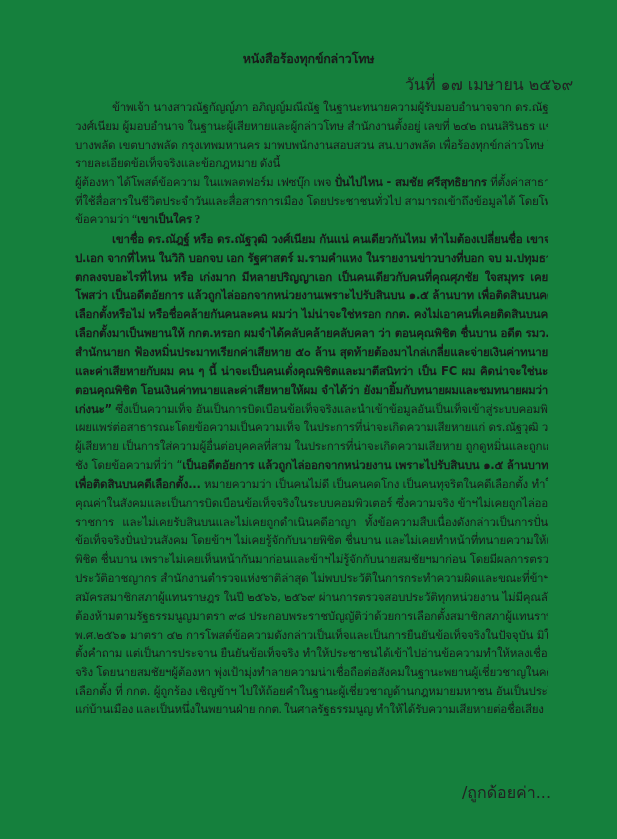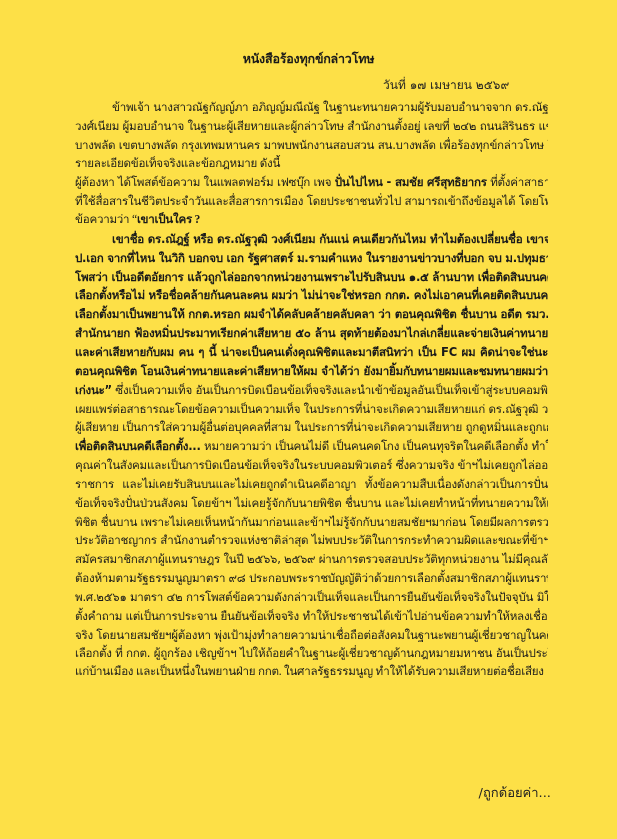--- a/index.html
+++ b/index.html
@@ -1,54 +1,56 @@
 <!DOCTYPE html>
 <html><head>
   <meta charset="utf-8">
   <style>
     html, body { margin: 0; padding: 0; background: #ffffff; }
     body { width: 617px; height: 839px; position: relative; overflow: hidden;
            font-family: "DejaVu Sans", "Liberation Sans", sans-serif; color: #1a1a1a; }
-    .page { position: absolute; left: 0; top: 0; width: 617px; height: 839px; background: #fde047; }
+    .page { position: absolute; left: 0; top: 0; width: 617px; height: 839px; background: #15803d; }
     .title { position: absolute; left: 0; width: 617px; top: 50px; text-align: center;
              font-size: 12.5px; font-weight: bold; line-height: 18px; letter-spacing: -0.2px; }
-    .date { position: absolute; left: 383px; top: 76px; font-size: 12px; line-height: 18px; color: #222; }
+    .date { position: absolute; left: 405px; top: 76px; font-size: 16px; line-height: 18px; color: #222; }
     .body { position: absolute; left: 75px; top: 98px; width: 473px; }
     .line { height: 18.85px; line-height: 18.85px; font-size: 11.6px; white-space: nowrap;
             text-align: justify; text-align-last: justify; overflow: hidden; letter-spacing: -0.25px; }
     .line.indent { padding-left: 37px; }
     .line.last { text-align-last: left; font-family: Liberation Serif, serif; }
     .b { font-weight: bold; }
-    .footer { position: absolute; right: 66px; top: 784px; font-size: 13px; line-height: 18px; color: #222; }
+    .footer { position: absolute; right: 66px; top: 784px; font-size: 16px; line-height: 18px; color: #222; }
   </style>
 </head>
 <body>
 
 <div class="page">
   <div class="title">หนังสือร้องทุกข์กล่าวโทษ</div>
   <div class="date">วันที่ ๑๗ เมษายน ๒๕๖๙</div>
   <div class="body" id="doc-body">
       <div class="line indent"><span>ข้าพเจ้า นางสาวณัฐกัญญ์ภา อภิญญ์มณีณัฐ ในฐานะทนายความผู้รับมอบอำนาจจาก ดร.ณัฐวุฒิ</span></div>
       <div class="line"><span>วงศ์เนียม ผู้มอบอำนาจ ในฐานะผู้เสียหายและผู้กล่าวโทษ สำนักงานตั้งอยู่ เลขที่ ๒๔๒ ถนนสิรินธร แขวง</span></div>
       <div class="line"><span>บางพลัด เขตบางพลัด กรุงเทพมหานคร มาพบพนักงานสอบสวน สน.บางพลัด เพื่อร้องทุกข์กล่าวโทษ โดยมี</span></div>
       <div class="line last"><span>รายละเอียดข้อเท็จจริงและข้อกฎหมาย ดังนี้</span></div>
       <div class="line"><span>ผู้ต้องหา ได้โพสต์ข้อความ ในแพลตฟอร์ม เฟซบุ๊ก เพจ </span><span class="b">ปั่นไปไหน - สมชัย ศรีสุทธิยากร</span><span> ที่ตั้งค่าสาธารณะ</span></div>
       <div class="line"><span>ที่ใช้สื่อสารในชีวิตประจำวันและสื่อสารการเมือง โดยประชาชนทั่วไป สามารถเข้าถึงข้อมูลได้ โดยโพสต์ระบุ</span></div>
       <div class="line last"><span>ข้อความว่า “</span><span class="b">เขาเป็นใคร ?</span></div>
       <div class="line indent"><span class="b">เขาชื่อ ดร.ณัฎฐ์ หรือ ดร.ณัฐวุฒิ วงศ์เนียม กันแน่ คนเดียวกันไหม ทำไมต้องเปลี่ยนชื่อ เขาจบ</span></div>
       <div class="line"><span class="b">ป.เอก จากที่ไหน ในวิกิ บอกจบ เอก รัฐศาสตร์ ม.รามคำแหง ในรายงานข่าวบางที่บอก จบ ม.ปทุมธานี</span></div>
+      <div class="line"><span class="b">ตกลงจบอะไรที่ไหน หรือ เก่งมาก มีหลายปริญญาเอก เป็นคนเดียวกับคนที่คุณศุภชัย ใจสมุทร เคย</span></div>
       <div class="line"><span class="b">โพสว่า เป็นอดีตอัยการ แล้วถูกไล่ออกจากหน่วยงานเพราะไปรับสินบน ๑.๕ ล้านบาท เพื่อติดสินบนคดี</span></div>
       <div class="line"><span class="b">เลือกตั้งหรือไม่ หรือชื่อคล้ายกันคนละคน ผมว่า ไม่น่าจะใช่หรอก กกต. คงไม่เอาคนที่เคยติดสินบนคดี</span></div>
       <div class="line"><span class="b">เลือกตั้งมาเป็นพยานให้ กกต.หรอก ผมจำได้คลับคล้ายคลับคลา ว่า ตอนคุณพิชิต ชื่นบาน อดีต รมว.</span></div>
       <div class="line"><span class="b">สำนักนายก ฟ้องหมิ่นประมาทเรียกค่าเสียหาย ๕๐ ล้าน สุดท้ายต้องมาไกล่เกลี่ยและจ่ายเงินค่าทนาย</span></div>
       <div class="line"><span class="b">และค่าเสียหายกับผม คน ๆ นี้ น่าจะเป็นคนเดั่งคุณพิชิตและมาตีสนิทว่า เป็น FC ผม คิดน่าจะใช่นะ</span></div>
       <div class="line"><span class="b">ตอนคุณพิชิต โอนเงินค่าทนายและค่าเสียหายให้ผม จำได้ว่า ยังมายิ้มกับทนายผมและชมทนายผมว่า</span></div>
       <div class="line"><span class="b">เก่งนะ”</span><span> ซึ่งเป็นความเท็จ อันเป็นการบิดเบือนข้อเท็จจริงและนำเข้าข้อมูลอันเป็นเท็จเข้าสู่ระบบคอมพิวเตอร์</span></div>
       <div class="line"><span>เผยแพร่ต่อสาธารณะโดยข้อความเป็นความเท็จ ในประการที่น่าจะเกิดความเสียหายแก่ ดร.ณัฐวุฒิ วงศ์เนียม</span></div>
       <div class="line"><span>ผู้เสียหาย เป็นการใส่ความผู้อื่นต่อบุคคลที่สาม ในประการที่น่าจะเกิดความเสียหาย ถูกดูหมิ่นและถูกเกลียด</span></div>
+      <div class="line"><span>ชัง โดยข้อความที่ว่า  “</span><span class="b">เป็นอดีตอัยการ แล้วถูกไล่ออกจากหน่วยงาน เพราะไปรับสินบน ๑.๕ ล้านบาท</span></div>
       <div class="line"><span class="b">เพื่อติดสินบนคดีเลือกตั้ง...</span><span> หมายความว่า เป็นคนไม่ดี เป็นคนคดโกง เป็นคนทุจริตในคดีเลือกตั้ง ทำให้ลด</span></div>
       <div class="line"><span>คุณค่าในสังคมและเป็นการบิดเบือนข้อเท็จจริงในระบบคอมพิวเตอร์ ซึ่งความจริง ข้าฯไม่เคยถูกไล่ออกจาก</span></div>
       <div class="line"><span>ราชการ และไม่เคยรับสินบนและไม่เคยถูกดำเนินคดีอาญา ทั้งข้อความสืบเนื่องดังกล่าวเป็นการปั่น</span></div>
       <div class="line"><span>ข้อเท็จจริงปั่นป่วนสังคม โดยข้าฯ ไม่เคยรู้จักกับนายพิชิต ชื่นบาน และไม่เคยทำหน้าที่ทนายความให้แก่นาย</span></div>
       <div class="line"><span>พิชิต ชื่นบาน เพราะไม่เคยเห็นหน้ากันมาก่อนและข้าฯไม่รู้จักกับนายสมชัยฯมาก่อน โดยมีผลการตรวจสอบ</span></div>
       <div class="line"><span>ประวัติอาชญากร สำนักงานตำรวจแห่งชาติล่าสุด ไม่พบประวัติในการกระทำความผิดและขณะที่ข้าฯได้ลง</span></div>
       <div class="line"><span>สมัครสมาชิกสภาผู้แทนราษฎร ในปี ๒๕๖๖, ๒๕๖๙ ผ่านการตรวจสอบประวัติทุกหน่วยงาน ไม่มีคุณลักษณะ</span></div>
       <div class="line"><span>ต้องห้ามตามรัฐธรรมนูญมาตรา ๙๘ ประกอบพระราชบัญญัติว่าด้วยการเลือกตั้งสมาชิกสภาผู้แทนราษฎร</span></div>
       <div class="line"><span>พ.ศ.๒๕๖๑ มาตรา ๔๒ การโพสต์ข้อความดังกล่าวเป็นเท็จและเป็นการยืนยันข้อเท็จจริงในปัจจุบัน มิใช่การ</span></div>
       <div class="line"><span>ตั้งคำถาม แต่เป็นการประจาน ยืนยันข้อเท็จจริง ทำให้ประชาชนได้เข้าไปอ่านข้อความทำให้หลงเชื่อว่าเป็น</span></div>

